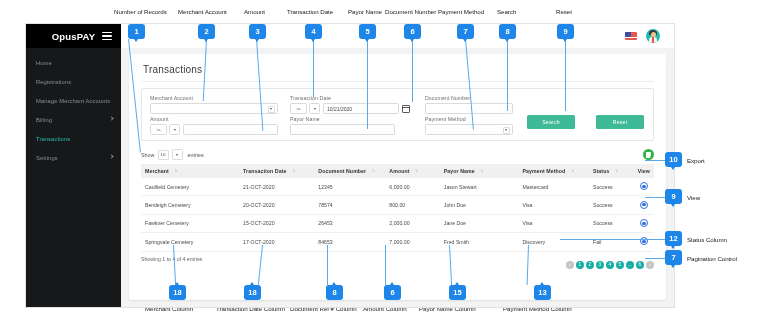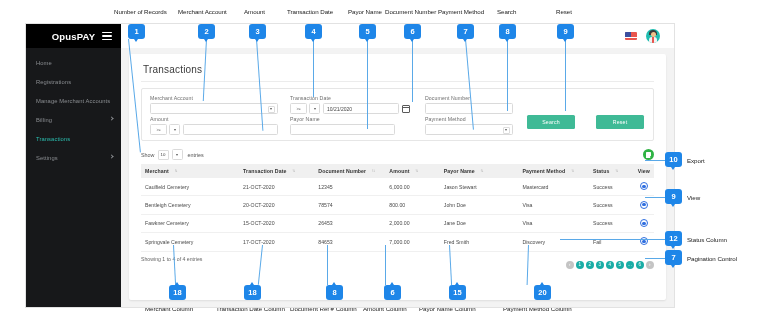--- a/index.html
+++ b/index.html
@@ -588,21 +588,21 @@
 
 <div class="ann-badge" style="left:665px;top:189px;">9</div>
 <div class="ann-label" style="left:687px;top:194px;">View</div>
 
 <div class="ann-badge" style="left:665px;top:231px;">12</div>
 <div class="ann-label" style="left:687px;top:236px;">Status Column</div>
 
 <div class="ann-badge" style="left:665px;top:250px;">7</div>
 <div class="ann-label" style="left:687px;top:255px;">Pagination Control</div>
 
-<div class="ann-badge flip" style="left:534px;top:285px;">20</div>
+<div class="ann-badge flip" style="left:534px;top:285px;">13</div>
 <div class="ann-label" style="left:503px;top:305px;">Payment Method Column</div>
 
 <div class="ann-badge flip" style="left:449px;top:285px;">15</div>
 <div class="ann-label" style="left:419px;top:305px;">Payor Name Column</div>
 
 <div class="ann-badge flip" style="left:384px;top:285px;">6</div>
 <div class="ann-label" style="left:363px;top:305px;">Amount Column</div>
 
 <div class="ann-badge flip" style="left:326px;top:285px;">8</div>
 <div class="ann-label" style="left:290px;top:305px;">Document Ref # Column</div>

